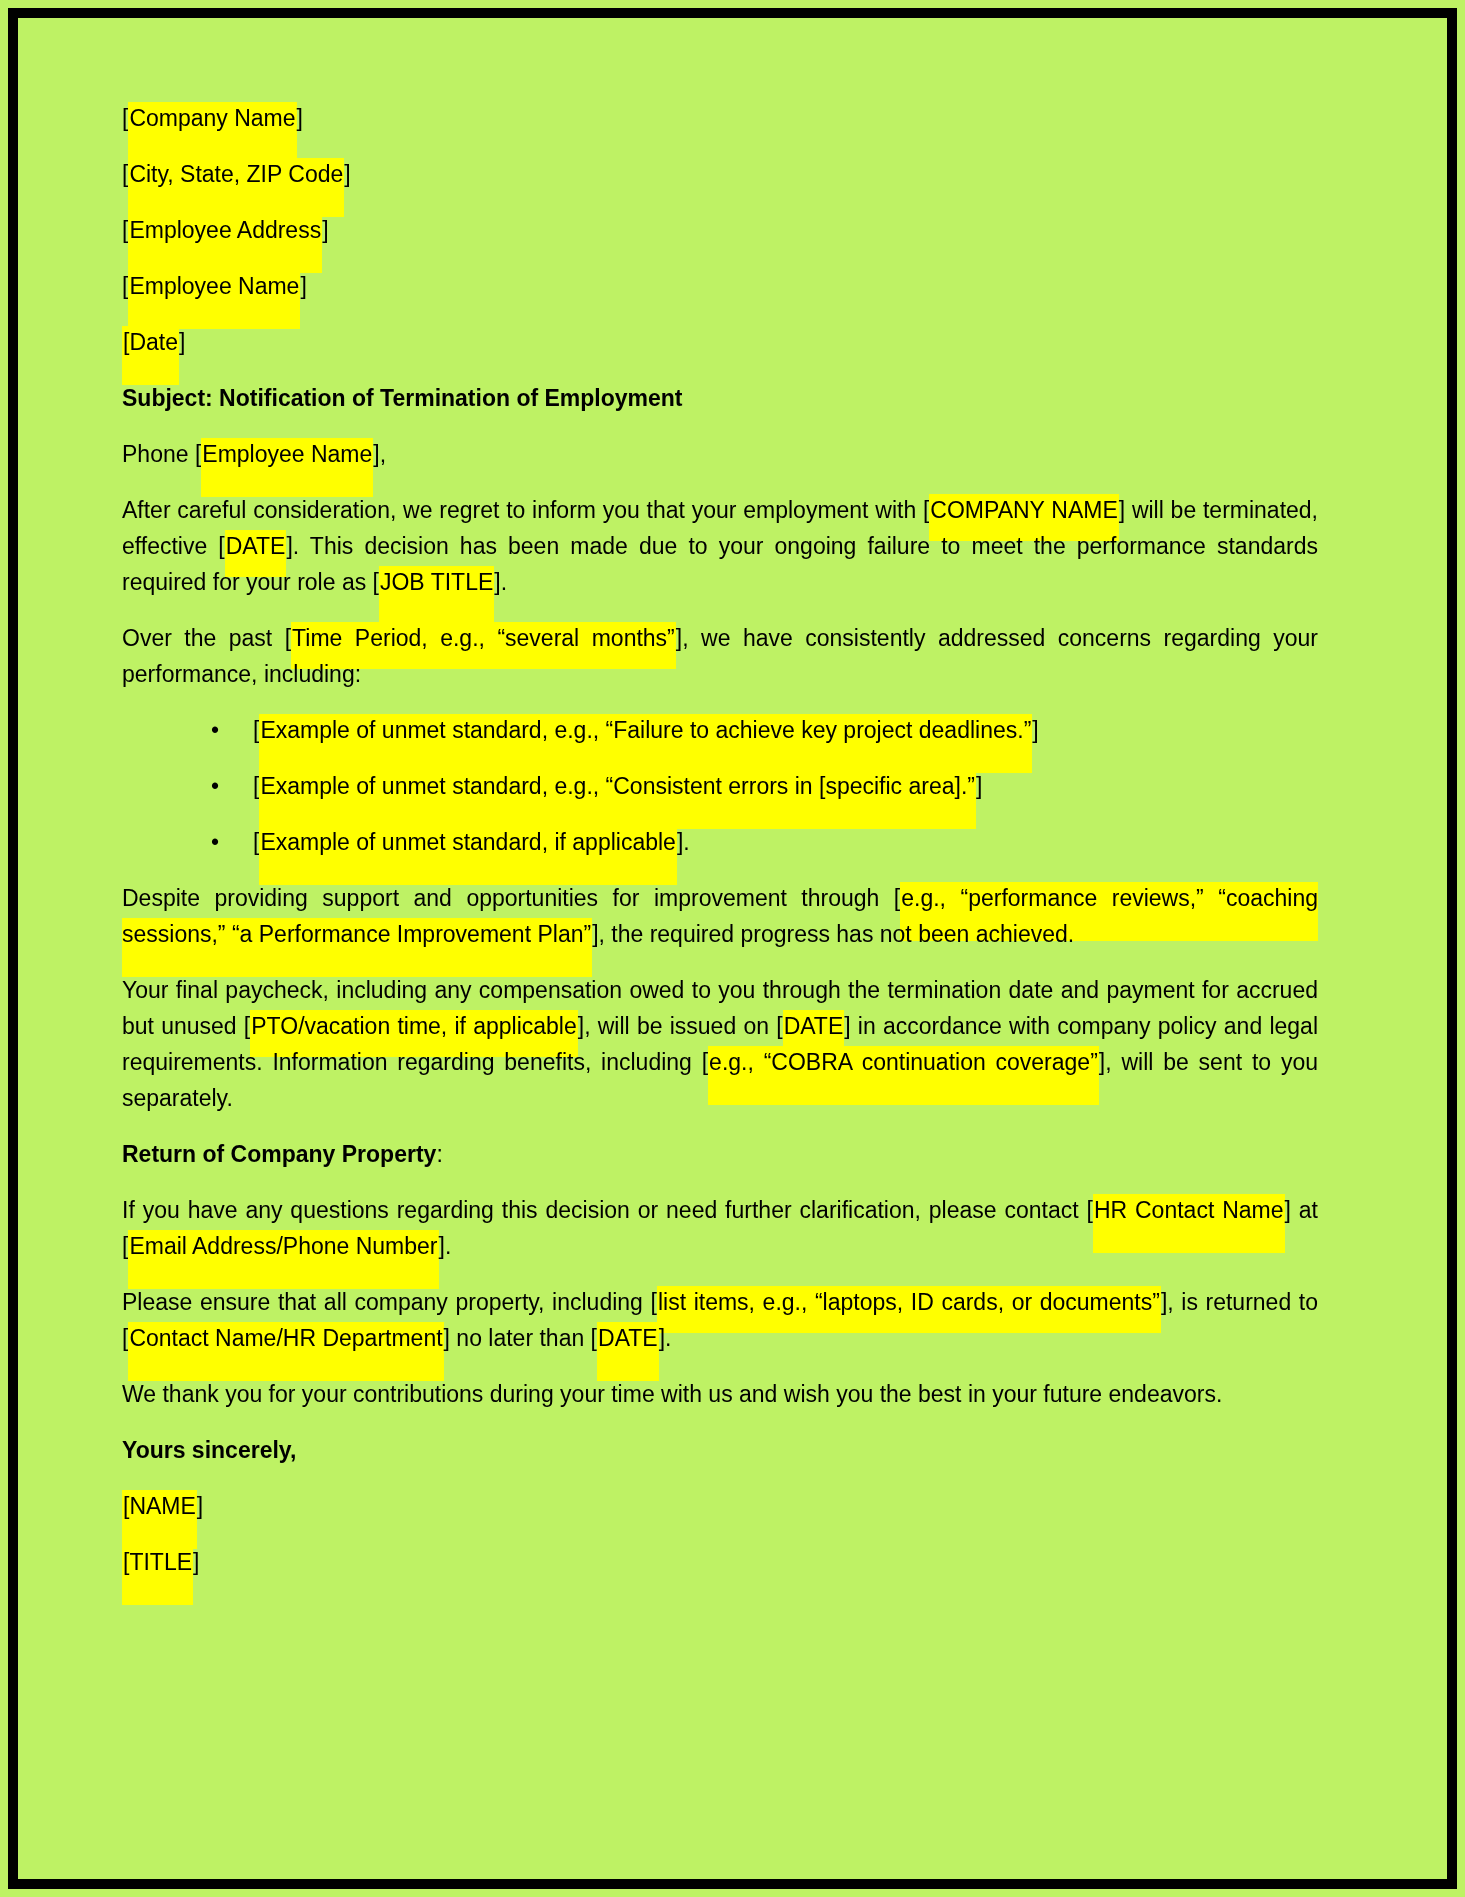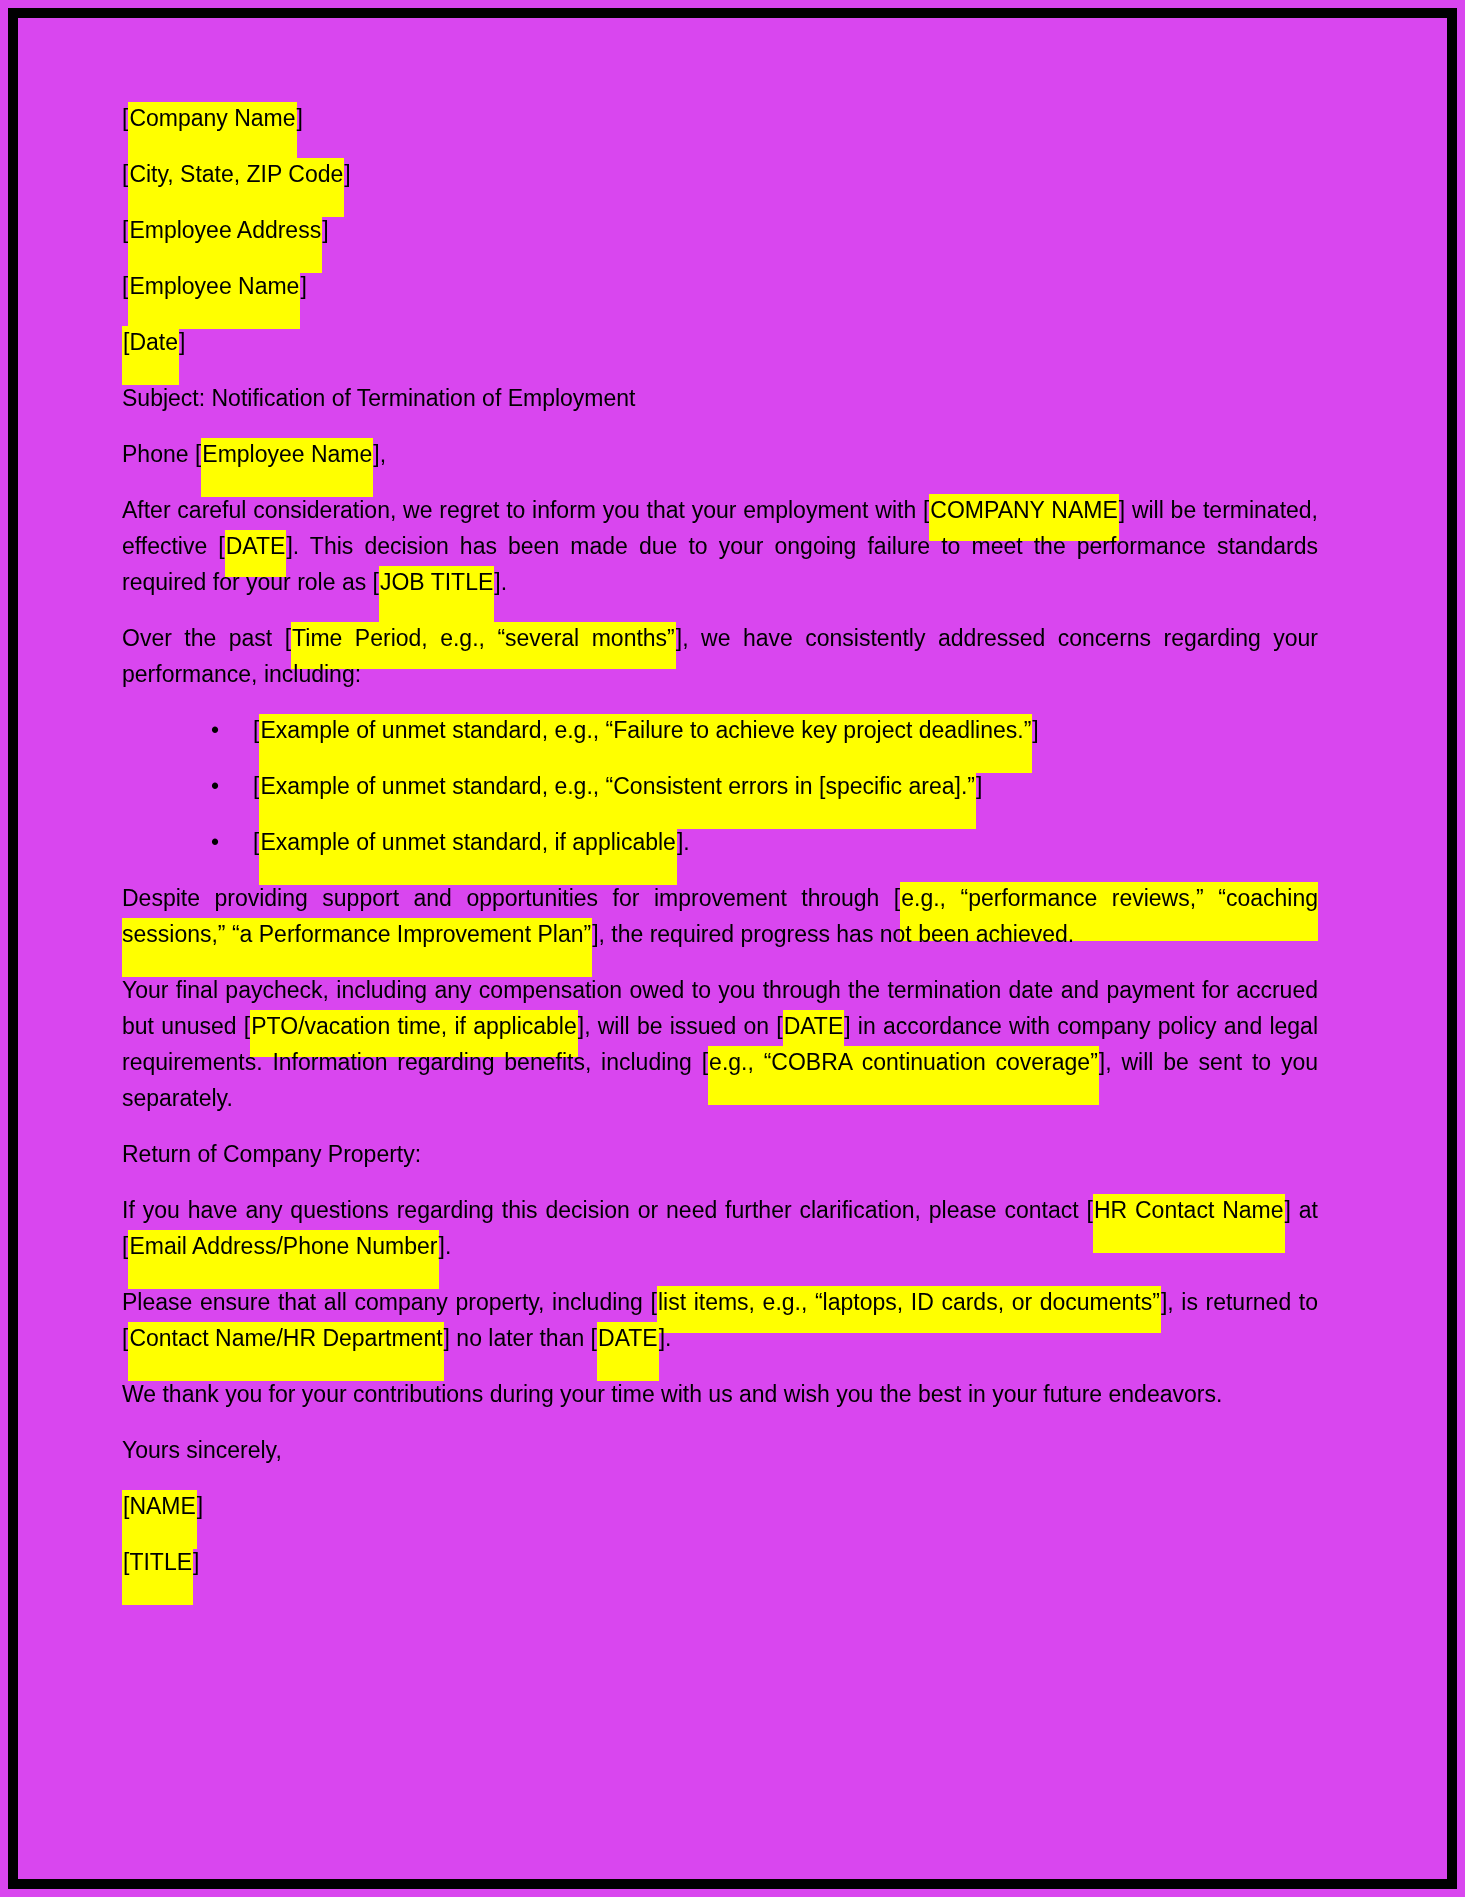--- a/index.html
+++ b/index.html
@@ -1,27 +1,27 @@
 <!DOCTYPE html>
 <html><head>
 <meta charset="utf-8">
 <style>
   html,body { margin:0; padding:0; background:#ffffff; }
   .page {
-    position:relative; width:1465px; height:1897px; background:#d946ef;
+    position:relative; width:1465px; height:1897px; background:#bef264;
     font-family:"Liberation Sans", sans-serif; color:#000000; overflow:hidden;
   }
   .frame { position:absolute; inset:8px; border:10px solid #000000; pointer-events:none; }
   .content {
     position:absolute; left:122px; top:100px; width:1196px;
     font-size:23px; line-height:36px;
   }
   p { margin:0 0 20px 0; }
   .just { text-align:justify; }
-  .bold { font-weight:normal; }
+  .bold { font-weight:bold; }
   .it { }
   .hl { background:#ffff00; padding:3px 1px 18px 1px; box-decoration-break:slice; -webkit-box-decoration-break:slice; }
   .hl.tall { padding-bottom:30px; }
   ul.bullets { list-style:none; margin:0 0 20px 0; padding:0 0 0 89px; }
   ul.bullets li { position:relative; padding-left:42px; margin-bottom:20px; }
   ul.bullets li:last-child { margin-bottom:20px; }
   .marker { position:absolute; left:0; top:0; font-style:normal; }
 </style>
 </head>
 <body>

